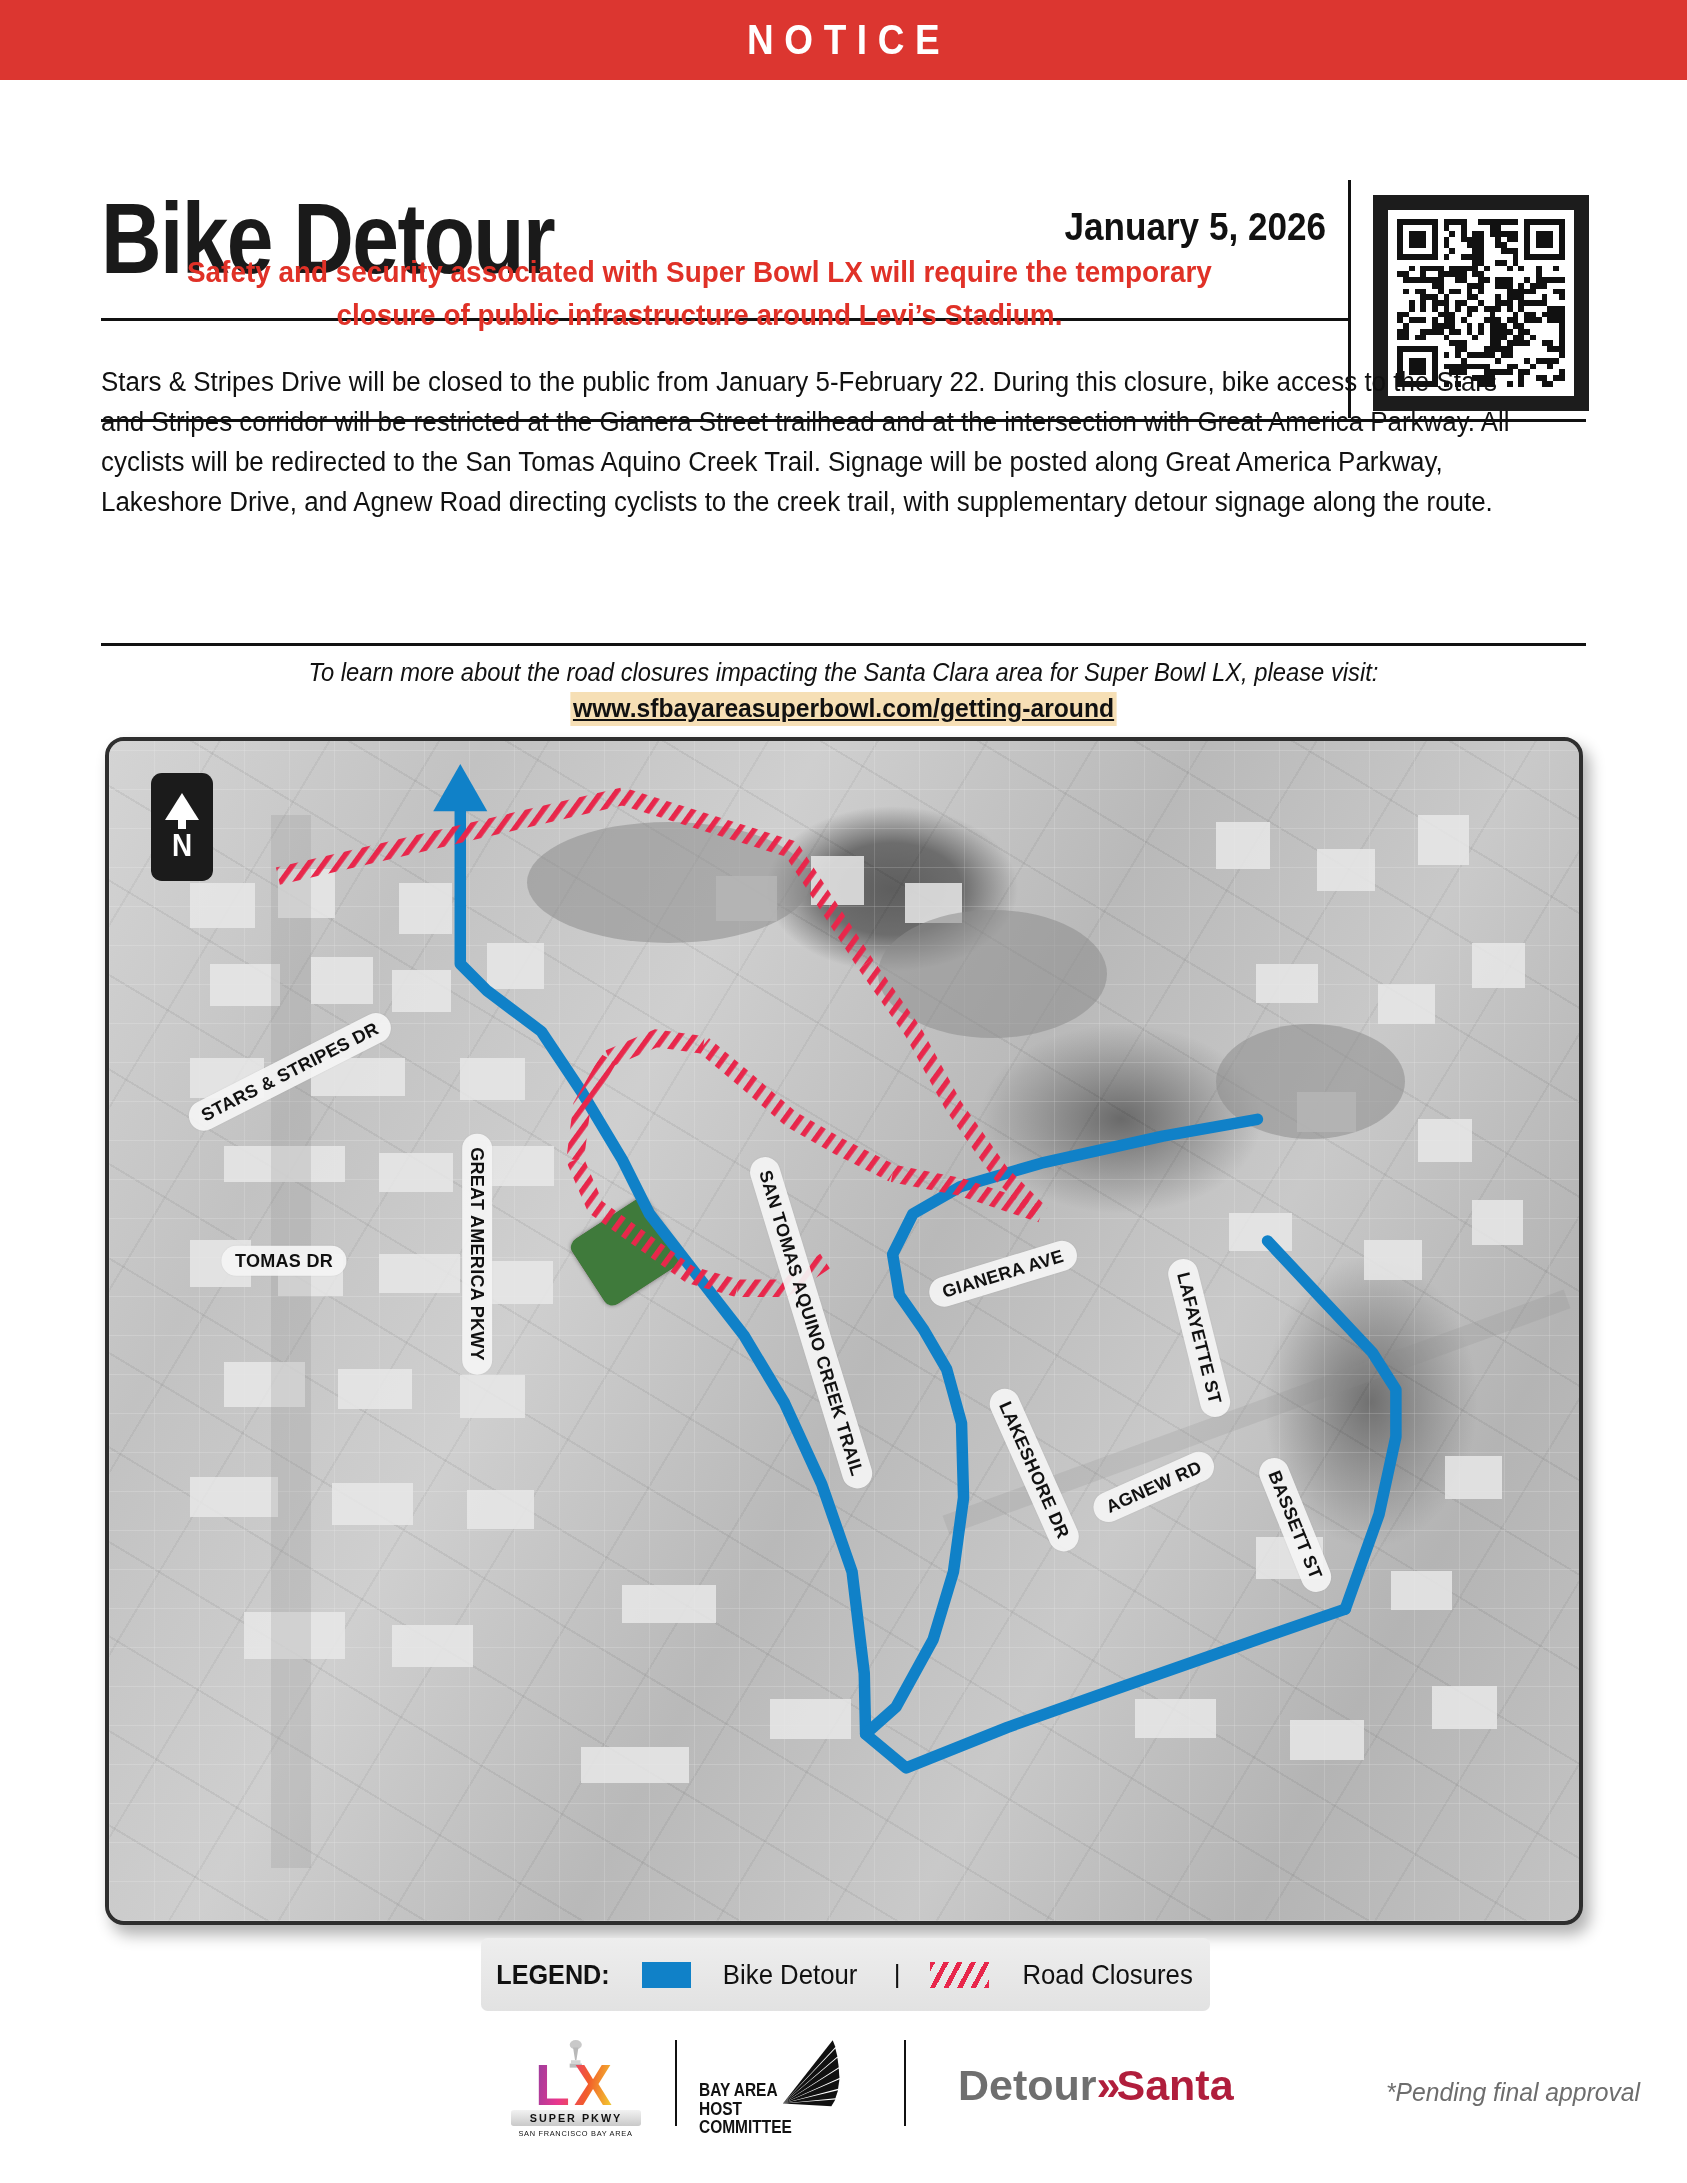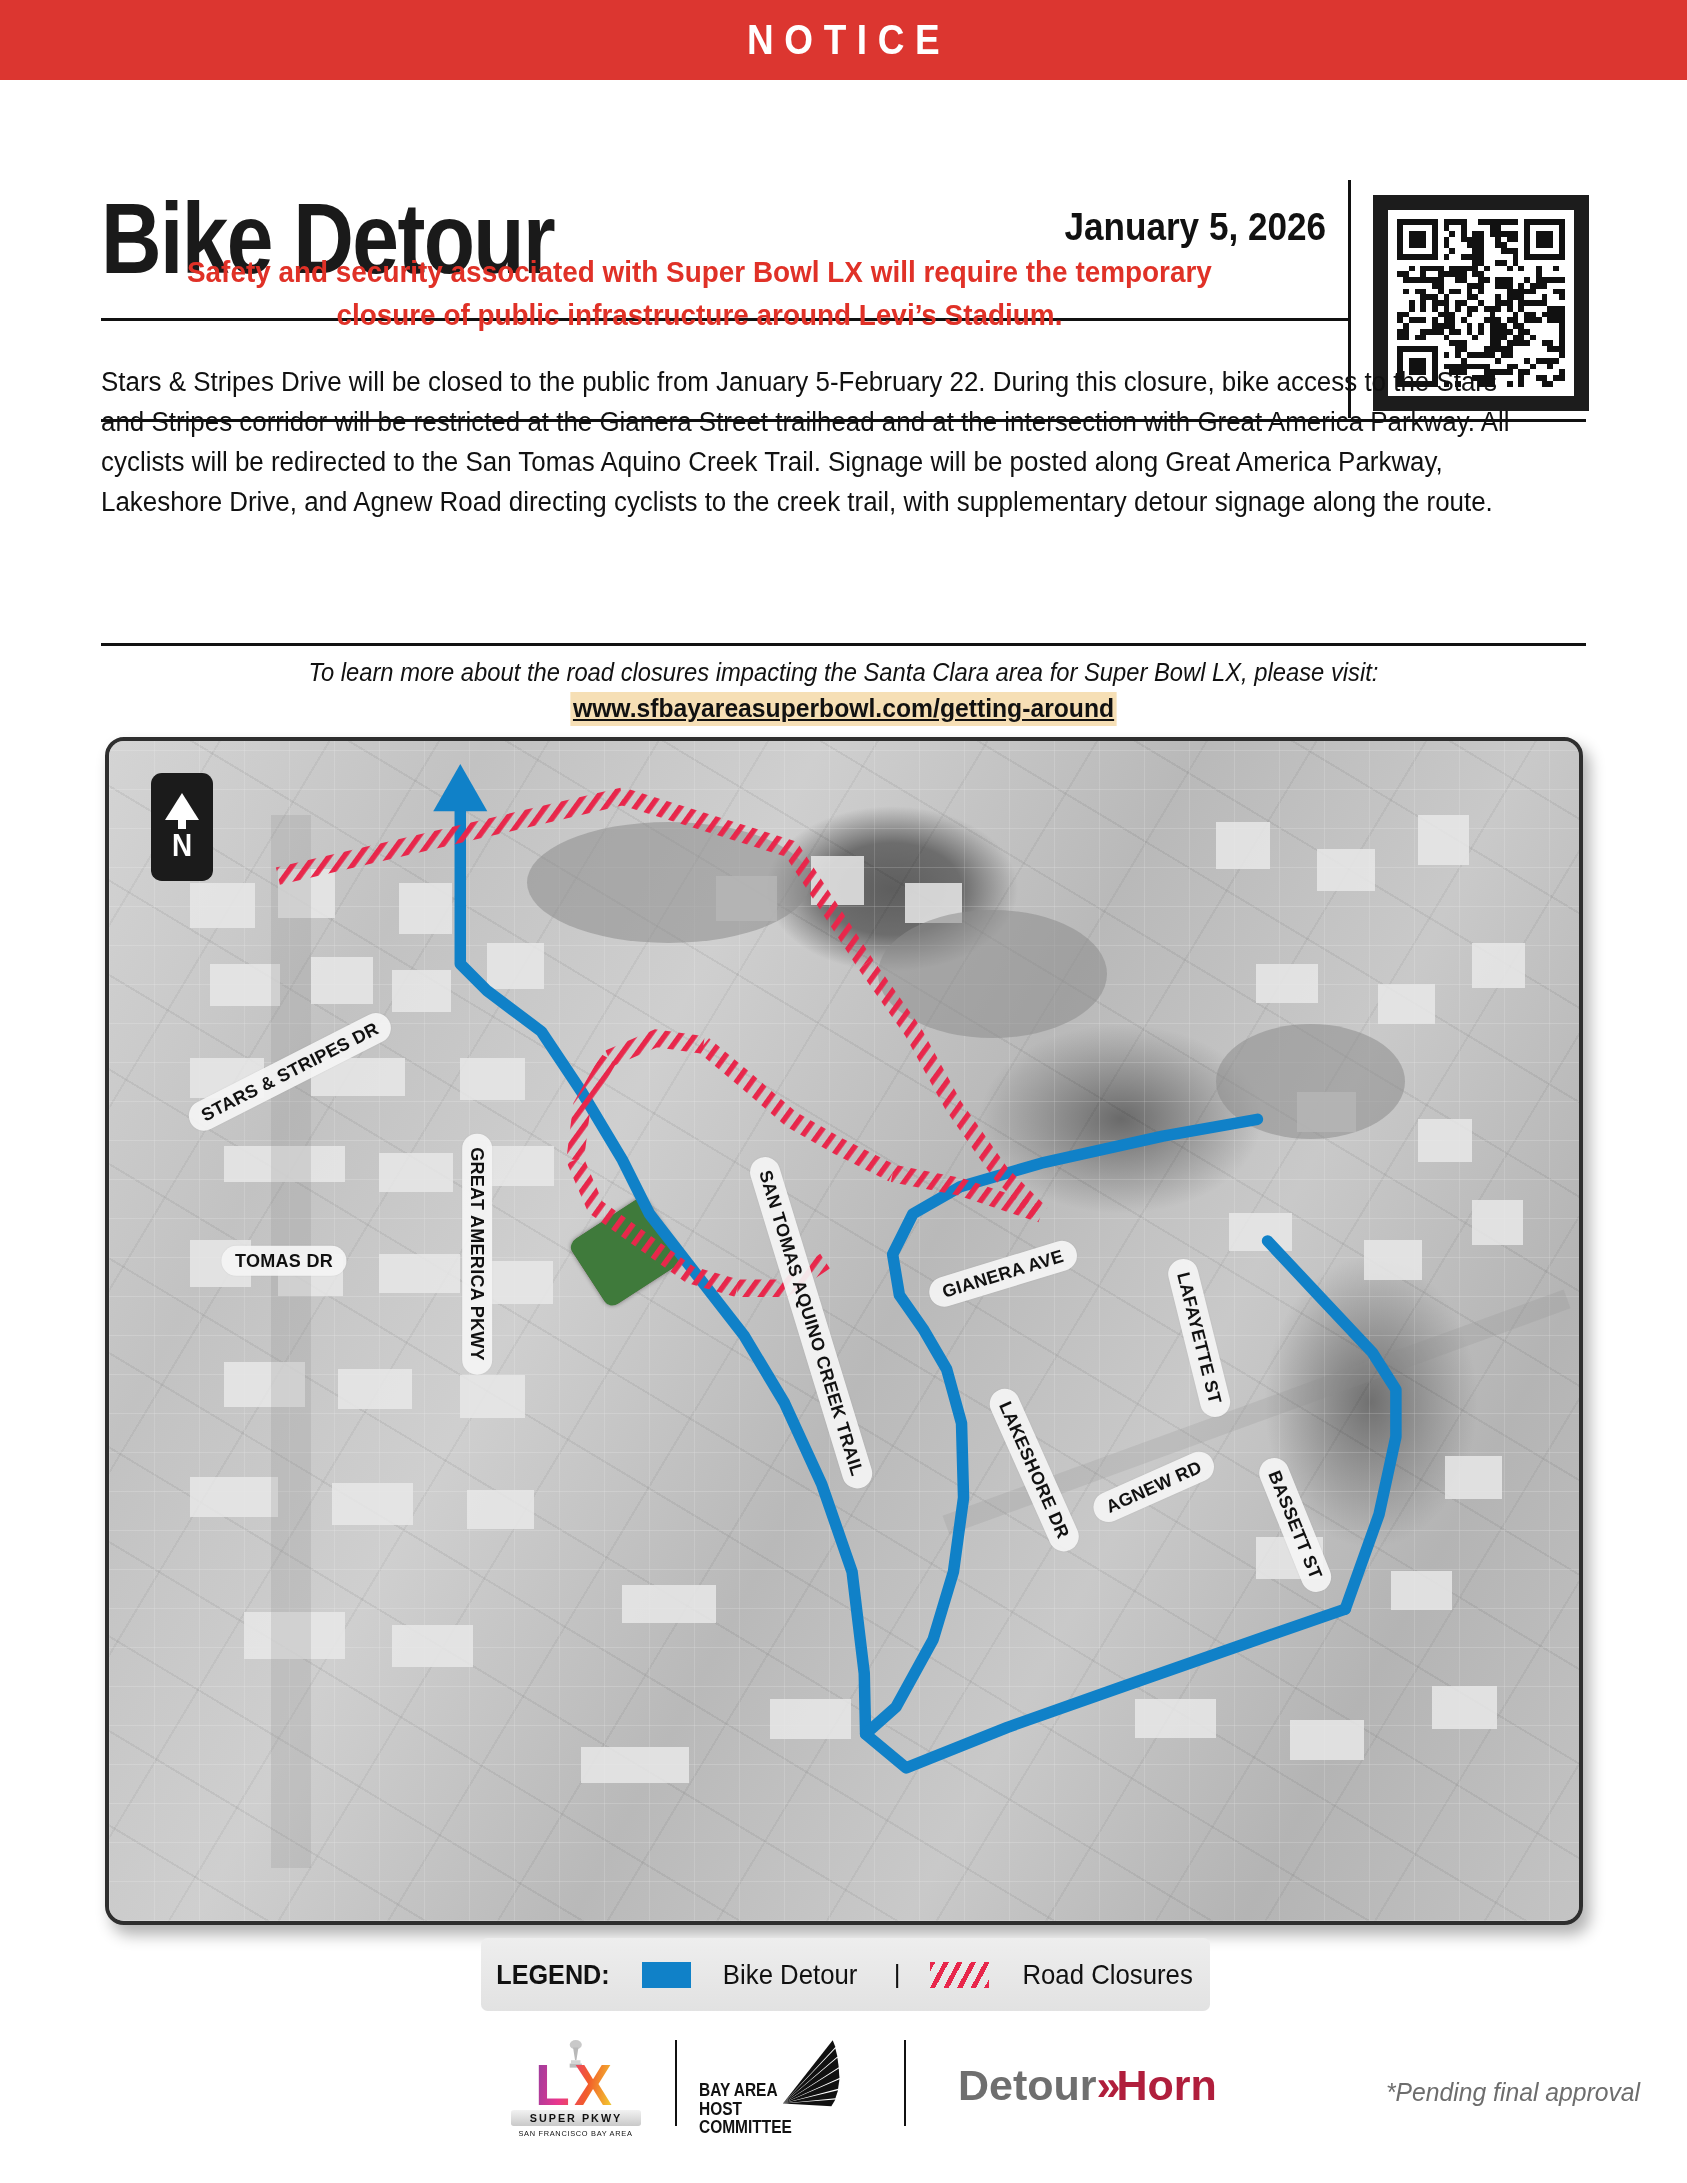--- a/index.html
+++ b/index.html
@@ -1259,18 +1259,18 @@
     <div class="bahc-txt">
       <div>BAY AREA</div>
       <div>HOST</div>
       <div>COMMITTEE</div>
     </div>
   </div>
 
   <div class="fdiv" style="left:904px"></div>
 
   <div class="kh">
-    <span class="k1">Detour</span><span class="k2">»</span><span class="k3">Horn</span>
+    <span class="k1">Detour</span><span class="k2">»</span><span class="k3">Santa</span>
   </div>
 
   <div class="pending">*Pending final approval</div>
 </div>
 
 
 </body></html>

